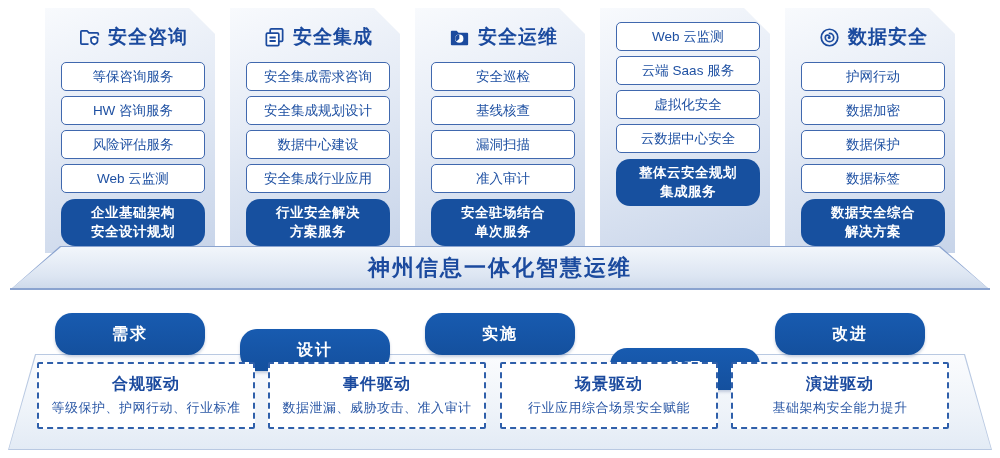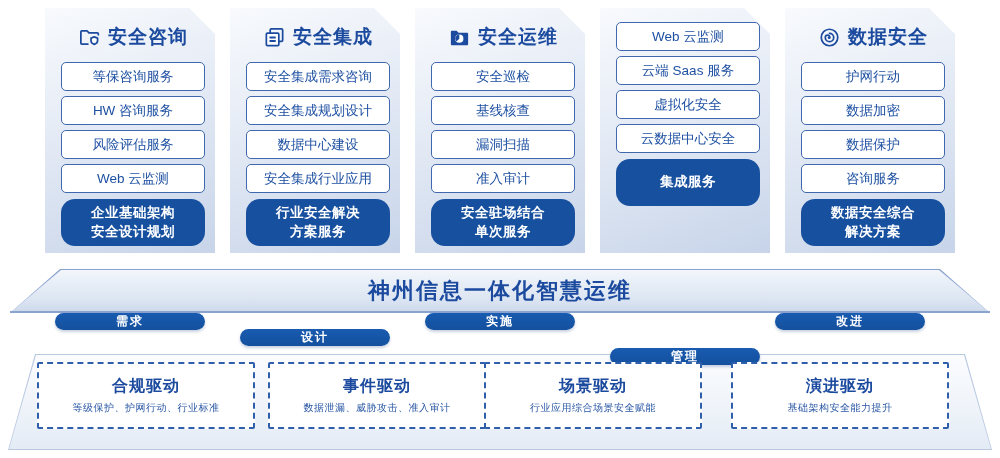--- a/index.html
+++ b/index.html
@@ -29,54 +29,54 @@
     color:#fff; font-size:13.5px; font-weight:bold; line-height:1.4;
     display:flex; flex-direction:column; align-items:center; justify-content:center;
     letter-spacing:.5px;
   }
   .highlight span { display:block; }
 
   
   .trap { position:absolute; }
   .trap .edge { position:absolute; inset:0; background:#8aa3cf; }
   .trap .fill { position:absolute; inset:1px; }
-  .banner { left:10px; top:269px; width:980px; height:44px; }
+  .banner { left:10px; top:246px; width:980px; height:44px; }
   .banner .edge, .banner .fill { clip-path:polygon(50px 0, calc(100% - 50px) 0, 100% 100%, 0 100%); }
   .banner .fill { background:linear-gradient(180deg,#f2f6fb 0%,#dce5f2 70%,#cdd9ea 100%); }
   .banner-title {
     position:absolute; left:0; right:0; top:0; height:100%;
     display:flex; align-items:center; justify-content:center;
     font-size:22px; font-weight:bold; color:#1b4a9e; letter-spacing:2px;
   }
   .banner-underline { position:absolute; left:0; right:0; bottom:0; height:2px; background:#8aa3cf; }
 
   .platform { left:8px; top:354px; width:984px; height:96px; }
   .platform .edge, .platform .fill { clip-path:polygon(27px 0, calc(100% - 27px) 0, 100% 100%, 0 100%); }
   .platform .edge { background:#b9c9e2; }
   .platform .fill { background:linear-gradient(180deg,#fbfcfe 0%,#eef3f9 60%,#e3ebf5 100%); }
 
   
   .pill {
-    position:absolute; top:313px; width:150px; height:17px; border-radius:17px;
+    position:absolute; top:313px; width:150px; height:42px; border-radius:17px;
     background:linear-gradient(180deg,#185bb0 0%,#14509e 100%);
-    color:#fff; font-size:12px; font-weight:bold; letter-spacing:2px;
+    color:#fff; font-size:16px; font-weight:bold; letter-spacing:2px;
     display:flex; align-items:center; justify-content:center;
     box-shadow:0 2px 3px rgba(40,70,130,.25);
   }
   .pill1{left:55px;} .pill2{left:240px;margin-top:16px;} .pill3{left:425px;} .pill4{left:610px;margin-top:35px;} .pill5{left:775px;}
 
   
   .driver {
     position:absolute; top:362px; width:218px; height:67px;
     background:#fff; border:2px dashed #2f5faa; border-radius:2px;
     display:flex; flex-direction:column; align-items:center; justify-content:center; gap:4px;
   }
-  .driver1{left:37px;} .driver2{left:268px;} .driver3{left:484px;} .driver4{left:731px;}
+  .driver1{left:37px;} .driver2{left:268px;} .driver3{left:500px;} .driver4{left:731px;}
   .driver-title { font-size:16px; font-weight:bold; color:#1b4a9e; letter-spacing:1px; }
-  .driver-desc { font-size:10px; color:#2a57a5; letter-spacing:.5px; }
+  .driver-desc { font-size:13px; color:#2a57a5; letter-spacing:.5px; }
 </style>
 </head>
 <body>
 
 <div class="stage">
 
   <div class="card card1">
     <div class="card-header">
       <svg viewBox="0 0 24 24" fill="none" stroke="#1b4a9e" stroke-width="1.8" stroke-linejoin="round">
         <path d="M21.2 10V8.2c0-.6-.4-1-1-1h-8.8l-2-2.2H4c-.6 0-1 .4-1 1v12c0 .6.4 1 1 1h7"></path>
@@ -131,36 +131,37 @@
       <span>单次服务</span>
     </div>
   </div>
 
   <div class="card card4">
     <div class="item">Web 云监测</div>
     <div class="item">云端 Saas 服务</div>
     <div class="item">虚拟化安全</div>
     <div class="item">云数据中心安全</div>
     <div class="highlight">
+      <span>整体云安全规划</span>
       <span>集成服务</span>
     </div>
   </div>
 
   <div class="card card5">
     <div class="card-header">
       <svg viewBox="0 0 24 24" fill="none" stroke="#1b4a9e" stroke-width="1.8" stroke-linecap="round">
         <circle cx="12" cy="12" r="8.6"></circle>
         <path d="M12 7.6a4.4 4.4 0 1 1-4.4 4.4 2.4 2.4 0 0 1 4.8 0 .7.7 0 0 1-1.4 0"></path>
       </svg>
       <span class="card-title">数据安全</span>
     </div>
     <div class="item">护网行动</div>
     <div class="item">数据加密</div>
     <div class="item">数据保护</div>
-    <div class="item">咨询服务</div>
+    <div class="item">数据标签</div>
     <div class="highlight">
       <span>数据安全综合</span>
       <span>解决方案</span>
     </div>
   </div>
 
   <div class="trap banner">
     <div class="edge"></div>
     <div class="fill"></div>
     <div class="banner-underline"></div>

